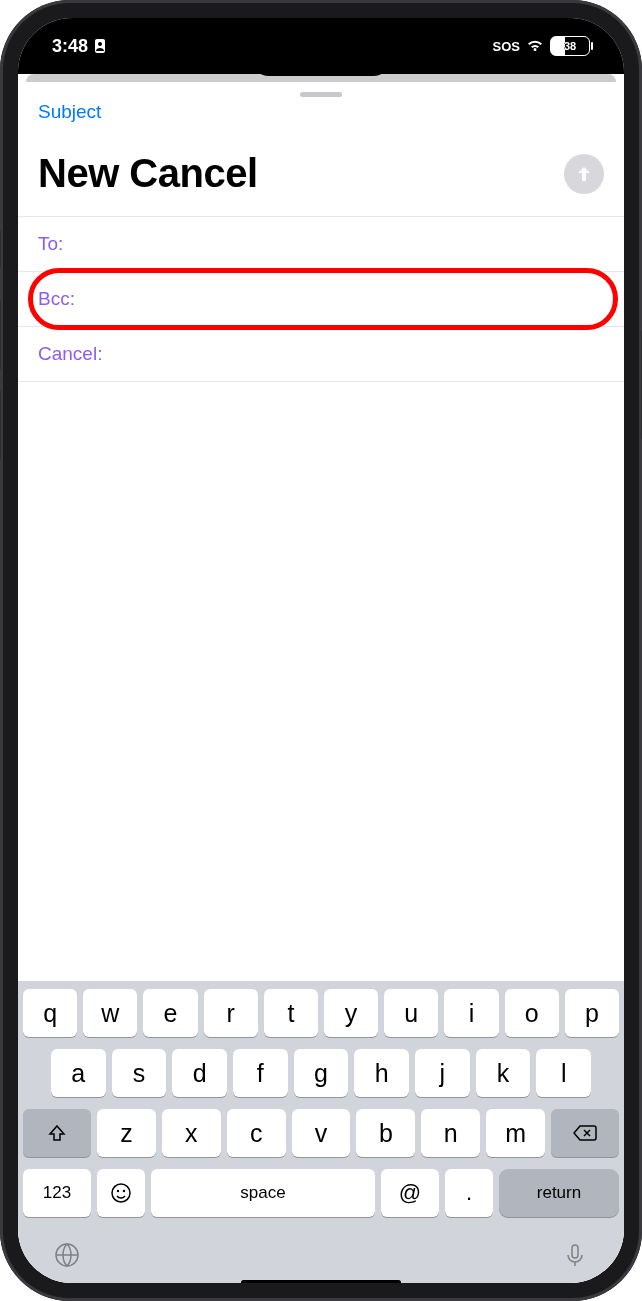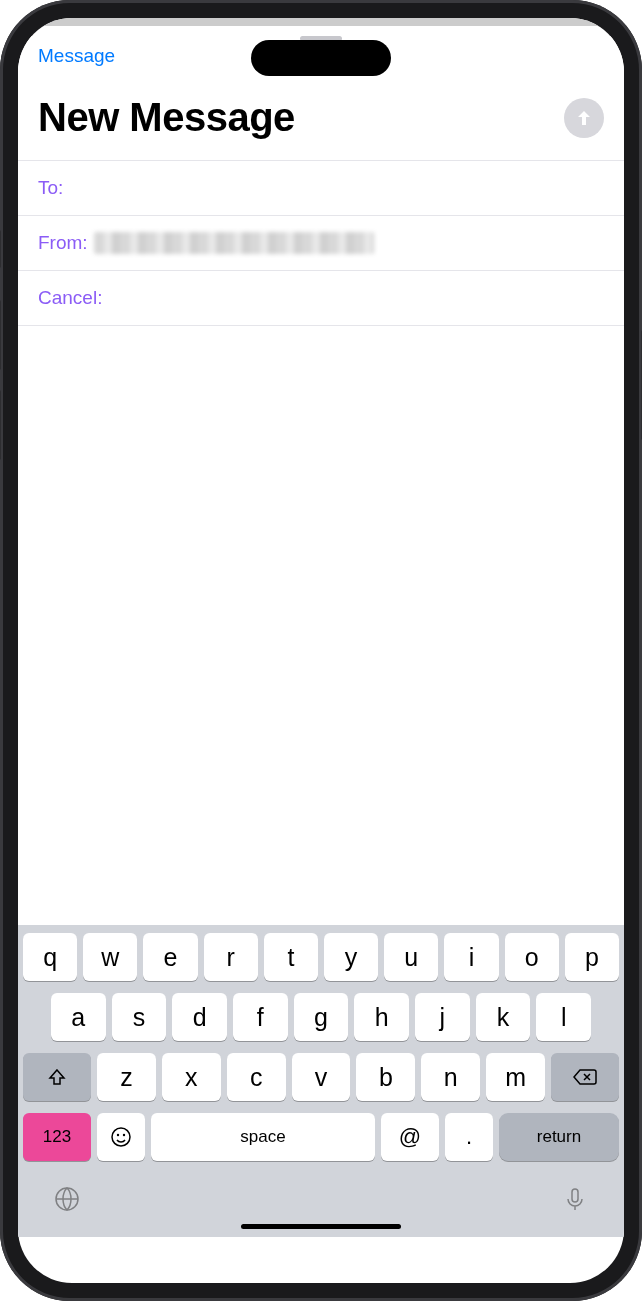--- a/index.html
+++ b/index.html
@@ -83,21 +83,21 @@
       display: flex; align-items: center; justify-content: center;
       font-size: 25px; box-shadow: 0 1px 0 rgba(0,0,0,0.3);
       color: #000;
     }
     .key-row.row2 { padding: 0 28px; }
     .key-shift, .key-del { flex: 0 0 68px; background: #dfe2e7; }
     .key-del { background:#b0b5be; }
     .key-shift { background:#fff; }
     .key-shift.gray { background:#b0b5be; }
     .bottom-row .key { font-size: 17px; }
-    .key-123 { flex: 0 0 68px; background:#ec4899; font-size:17px; }
+    .key-123 { flex: 0 0 68px; background:#ffffff; font-size:17px; }
     .key-emoji { flex: 0 0 48px; background:#fff; }
     .key-space { flex: 1; }
     .key-at { flex: 0 0 58px; }
     .key-dot { flex: 0 0 48px; }
     .key-return { flex: 0 0 120px; background:#b0b5be; font-size:17px;border-radius:9px; }
     .kbd-footer { display:flex; justify-content:space-between; padding: 12px 30px 24px; }
     .kbd-footer svg { opacity: 0.6; }
     .home-indicator { position:absolute; bottom:8px; left:50%; transform:translateX(-50%); width:160px; height:5px; background:#000; border-radius:3px; }
     
     .side-btn { position:absolute; background:#2d2d30; border-radius:2px; }
@@ -111,50 +111,70 @@
 
 <div class="phone-frame">
   <div class="side-btn btn-left1"></div>
   <div class="side-btn btn-left2"></div>
   <div class="side-btn btn-left3"></div>
   <div class="side-btn btn-right"></div>
 
   <div class="screen">
     <div class="notch-pill"></div>
 
+    <div class="status-bar">
+      <div class="status-left">
+        <span>3:48</span>
+        <svg width="16" height="16" viewBox="0 0 16 16">
+            <rect x="3" y="1" width="10" height="14" rx="2" fill="#fff"></rect>
+            <circle cx="8" cy="6" r="2" fill="#000"></circle>
+            <path d="M4 13c0-2 2-3 4-3s4 1 4 3" fill="#000"></path>
+          </svg>
+      </div>
+      <div class="status-right">
+        <span style="font-size:13px;font-weight:700">SOS</span>
+        <svg width="18" height="14" viewBox="0 0 18 14">
+            <path d="M9 12a1.5 1.5 0 100-3 1.5 1.5 0 000 3zm-4-4.5a6 6 0 018 0l-1.5 1.5a4 4 0 00-5 0zm-3-3a10 10 0 0114 0l-1.5 1.5a8 8 0 00-11 0z" fill="#fff"></path>
+          </svg>
+        <span class="battery-pill">
+            <span class="battery-text">38</span>
+          </span>
+      </div>
+    </div>
 
     <div class="sheet-bg"></div>
 
     <div class="sheet">
       <div class="grabber"></div>
 
       <div class="sheet-header">
-        <span class="cancel">Message</span>
+        <span class="cancel">Subject</span>
       </div>
 
       <div class="title-row">
-        <div class="title">New Message</div>
+        <div class="title">New Cancel</div>
         <div class="send-btn">
           <svg width="20" height="20" viewBox="0 0 20 20">
               <path d="M10 3l6 6h-4v8H8v-8H4z" fill="#fff"></path>
             </svg>
         </div>
       </div>
 
       <div class="field-row divider-top">
         <span class="field-label">To:</span>
         <input class="field-input" style="">
       </div>
 
 
-
-      <div class="field-row">
-        <span class="field-label">From:</span>
-        <div class="blurred-email"></div>
-      </div>
+      <div class="field-row" style="position:relative">
+        <span class="field-label">Bcc:</span>
+        <input class="field-input" style="">
+        <div class="highlight-ring"></div>
+      </div>
+
 
       <div class="field-row">
         <span class="field-label">Cancel:</span>
         <input class="field-input" style="">
       </div>
 
       <div class="keyboard">
         <div class="key-row">
           <div class="key">q</div>
           <div class="key">w</div>

